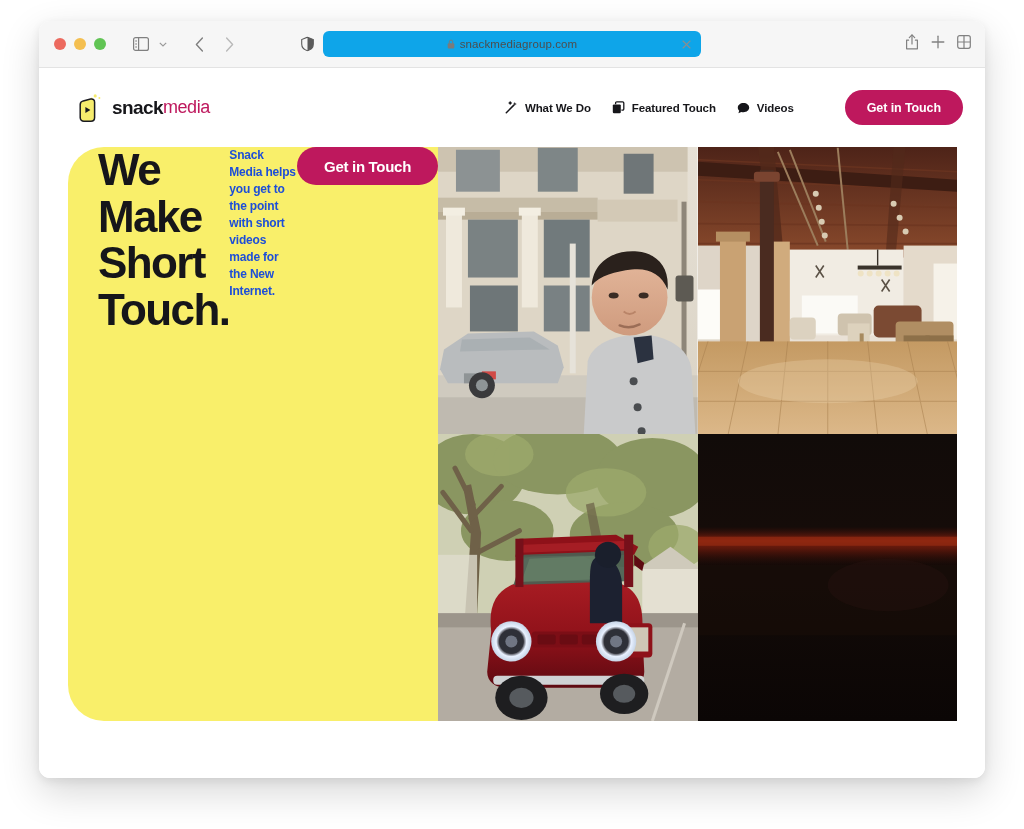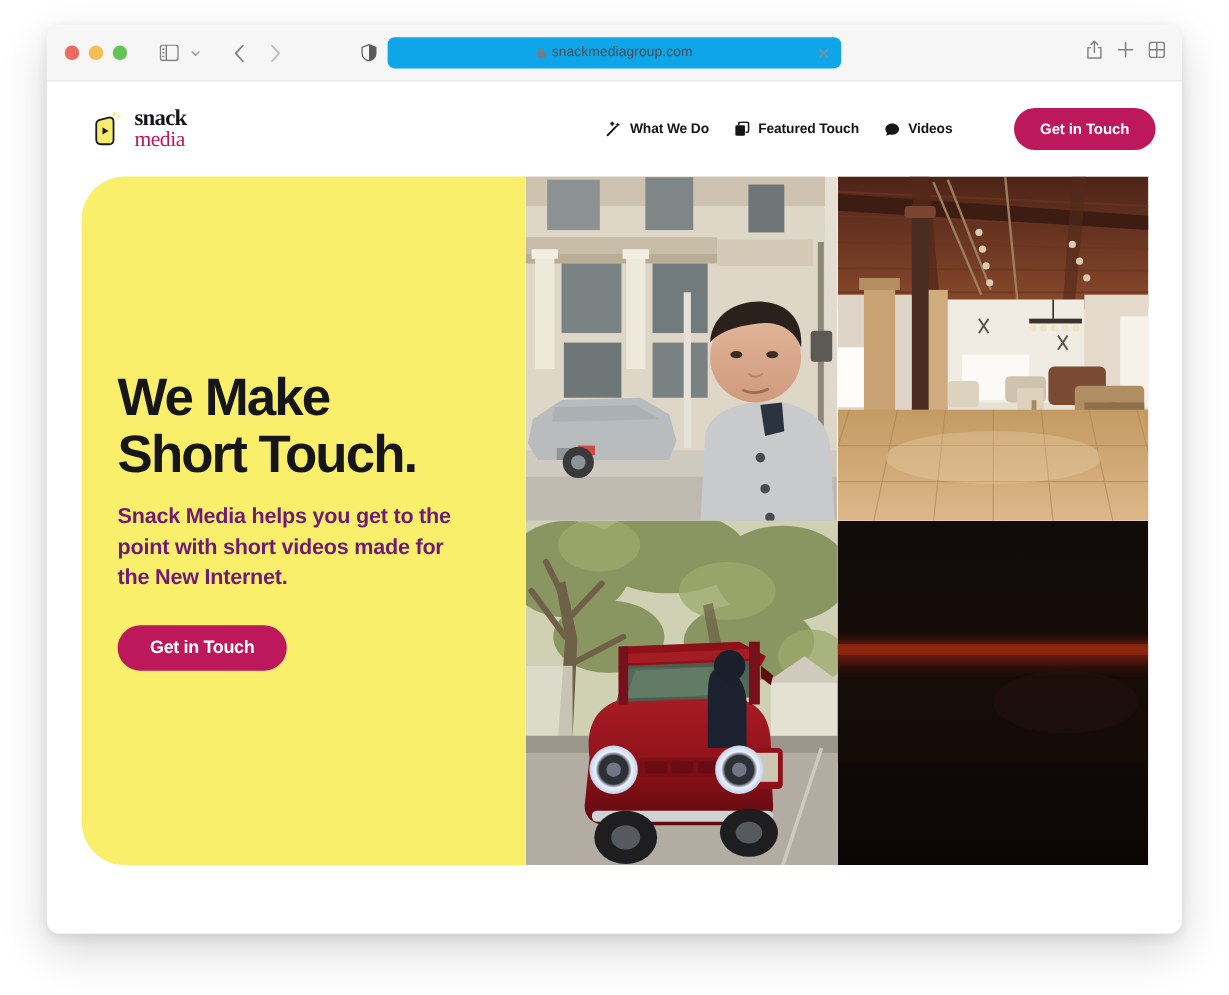--- a/index.html
+++ b/index.html
@@ -135,23 +135,21 @@
   }
 
   .logo {
     display: flex;
     align-items: center;
     gap: 7px;
   }
   .logo-mark { width: 27px; height: 30px; display: block; }
   .logo-text {
     display: flex;
-    flex-direction: column;
     line-height: 0.92;
-    font-family: Liberation Serif, serif;
   }
   .logo-snack {
     font-size: 19px;
     font-weight: 800;
     color: #16161a;
     letter-spacing: -0.6px;
   }
   .logo-media {
     font-size: 18px;
     font-weight: 400;
@@ -203,38 +201,38 @@
     display: flex;
   }
 
   .hero-left {
     position: relative;
     width: 370px;
     background: #f9ef6a;
     border-radius: 36px 0 0 36px;
     padding: 0 0 0 30px;
     display: flex;
-    flex-direction: column;
+    flex-direction: row;
     justify-content: center;
   }
 
   .hero-title {
     font-size: 44px;
     font-weight: 800;
     color: #16161a;
     line-height: 1.06;
     letter-spacing: -1.6px;
     margin-bottom: 16px;
   }
   .hero-title .line { display: block; }
 
   .hero-sub {
-    font-size: 18px;
+    font-size: 12px;
     font-weight: 600;
-    color: #701a75;
+    color: #1d4ed8;
     line-height: 1.42;
     letter-spacing: -0.2px;
     max-width: 302px;
     margin-bottom: 26px;
   }
   .hero-sub strong { font-weight: 800; }
 
   .btn-hero {
     align-self: flex-start;
     padding: 0 27px;

